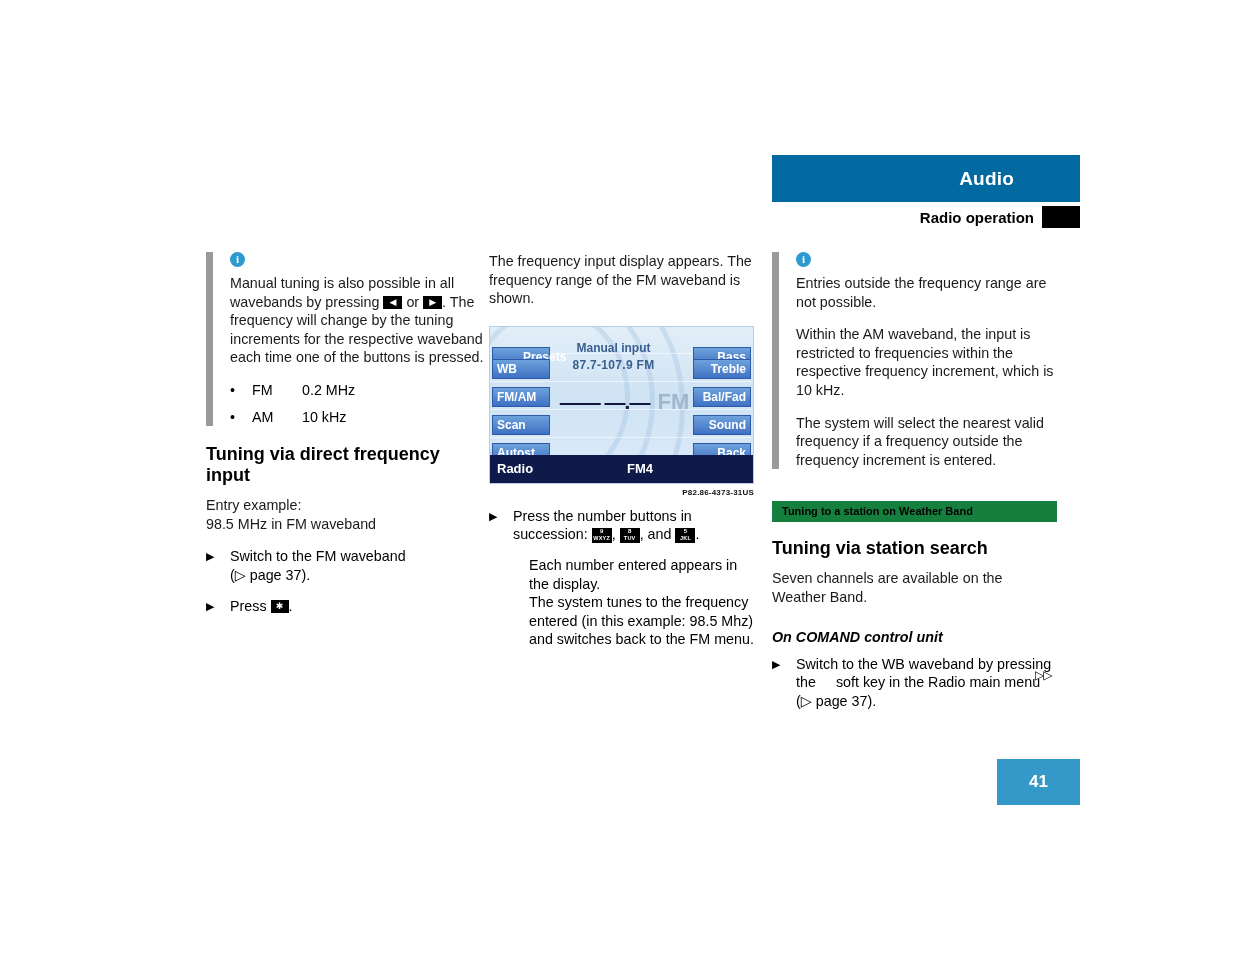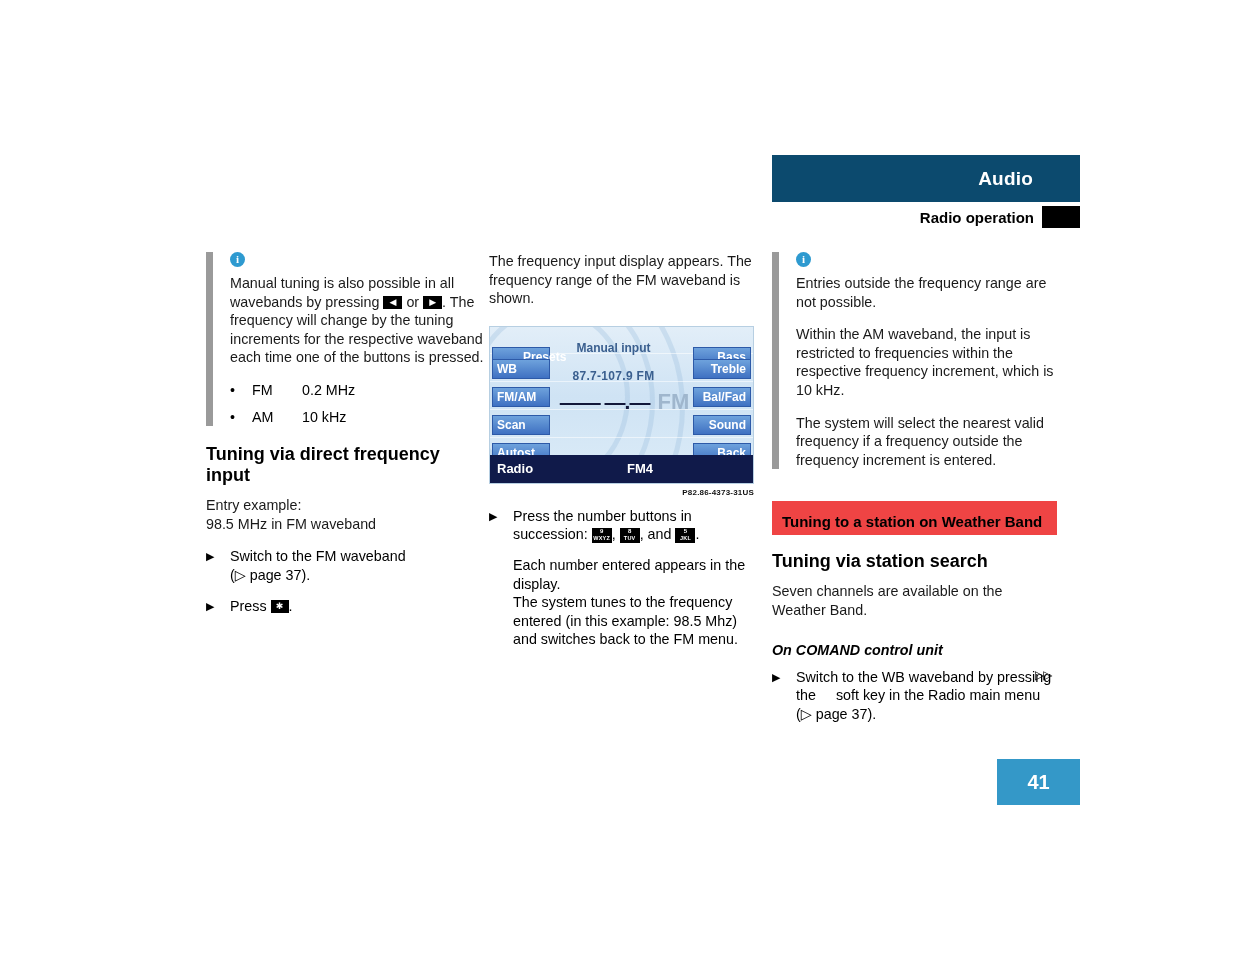--- a/index.html
+++ b/index.html
@@ -17,26 +17,26 @@
   }
 
   
   .header-wrap {
     position: absolute;
     left: 772px;
     top: 155px;
     width: 308px;
   }
   .header-bar {
-    background: #0c4a6e;
+    background: #0369a1;
     height: 47px;
     display: flex;
     align-items: center;
     justify-content: flex-end;
-    padding-right: 47px;
+    padding-right: 66px;
     box-sizing: border-box;
   }
   .header-title {
     color: #ffffff;
     font-size: 19px;
     font-weight: bold;
     letter-spacing: 0.2px;
   }
   .header-sub-row {
     display: flex;
@@ -78,24 +78,24 @@
     font-weight: bold;
     margin: 0 0 10px 0;
   }
   .h-italic {
     font-size: 14.3px;
     font-weight: bold;
     font-style: italic;
     margin: 16px 0 10px 0;
   }
   .gray-head {
-    background: #ef4444;
-    font-size: 15px;
-    font-weight: bold;
-    padding: 12px 8px 5px 10px;
+    background: #15803d;
+    font-size: 11px;
+    font-weight: bold;
+    padding: 4px 8px 5px 10px;
     margin: 0 0 16px 0;
   }
 
   
   .note {
     position: relative;
     padding-left: 24px;
   }
   .note-rule {
     position: absolute;
@@ -239,21 +239,21 @@
   .sk-r4 { top: 88px; } .sk-r5 { top: 116px; }
   .radio-center-top {
     position: absolute;
     left: 70px; right: 86px;
     top: 14px;
     text-align: center;
     color: #3a5f8f;
     font-size: 12px;
     font-weight: bold;
   }
-  .radio-center-top .line2 { margin-top: 14px; letter-spacing: 0.3px; }
+  .radio-center-top .line2 { margin-top: 3px; letter-spacing: 0.3px; }
   .radio-freq {
     position: absolute;
     left: 68px; right: 62px;
     top: 62px;
     display: flex;
     align-items: baseline;
     justify-content: center;
   }
   .freq-dashes {
     font-size: 21px;
@@ -302,21 +302,21 @@
 
   
   .page-num {
     position: absolute;
     left: 997px;
     top: 759px;
     width: 83px;
     height: 46px;
     background: #3498c8;
     color: #ffffff;
-    font-size: 20px;
+    font-size: 17px;
     font-weight: bold;
     display: flex;
     align-items: center;
     justify-content: center;
   }
 </style>
 </head>
 <body>
 
 <div class="header-wrap">
@@ -429,21 +429,21 @@
   <div class="step" style="margin-top:10px;">
     <span class="step-marker">▶</span>
     <span class="step-text">
       <span>Press the number buttons in succession:</span>
       <span class="key key-num"><span class="kn-top">9</span><span class="kn-bot">WXYZ</span></span><span>,</span>
       <span class="key key-num"><span class="kn-top">8</span><span class="kn-bot">TUV</span></span><span>, and</span>
       <span class="key key-num"><span class="kn-top">5</span><span class="kn-bot">JKL</span></span><span>.</span>
     </span>
   </div>
 
-  <div class="step" style="margin-bottom:16px;">
+  <div class="step" style="margin-bottom:16px;gap:16px;">
     <span class="step-marker"></span>
     <span class="step-text">
       <span>Each number entered appears in the display.</span><br>
       <span>The system tunes to the frequency entered (in this example: 98.5 Mhz) and switches back to the FM menu.</span>
     </span>
   </div>
 
 </div>
 
 <div class="col col-right">

